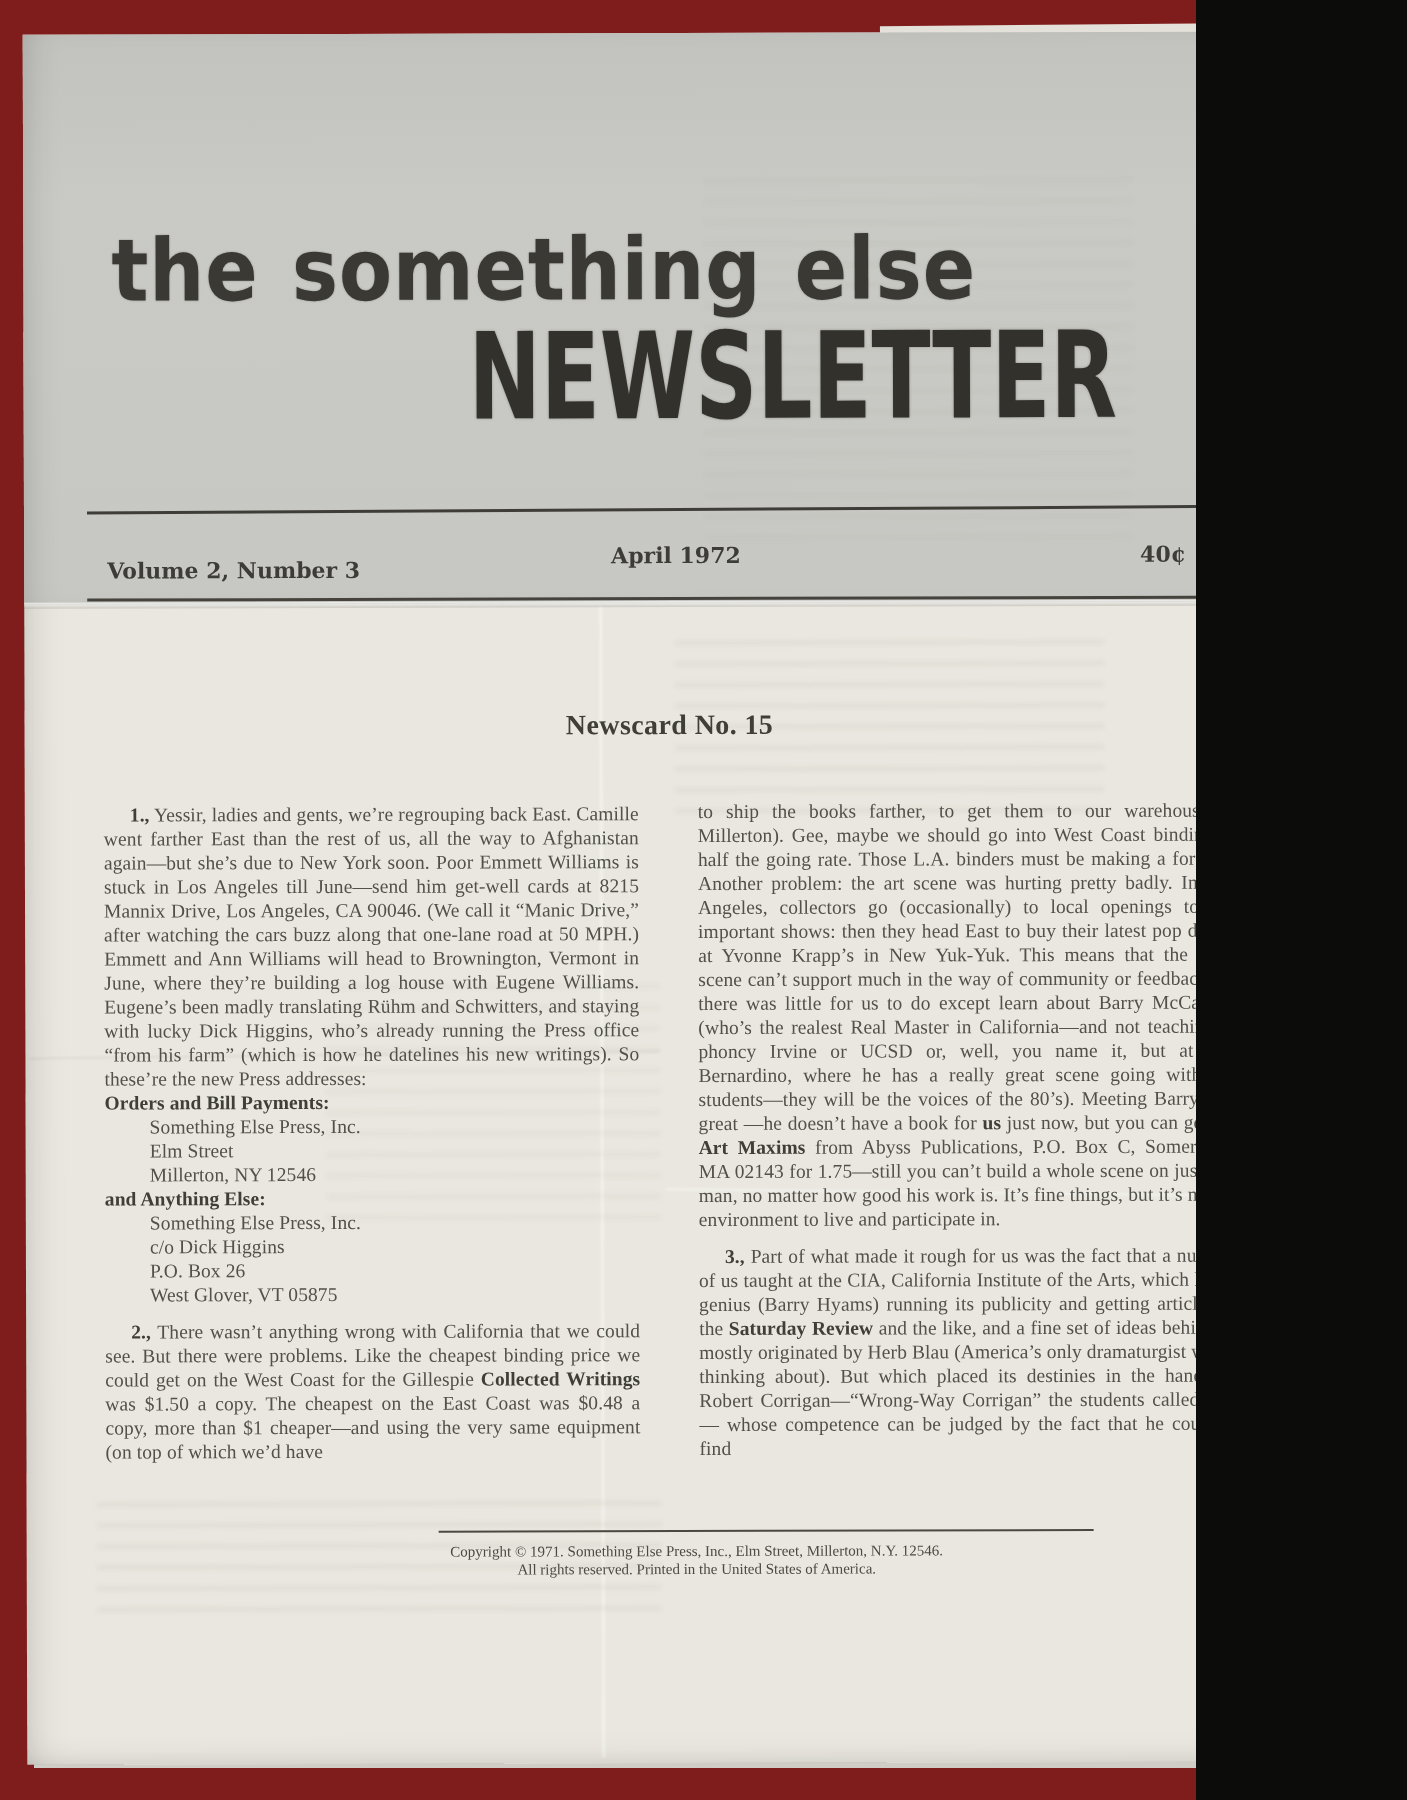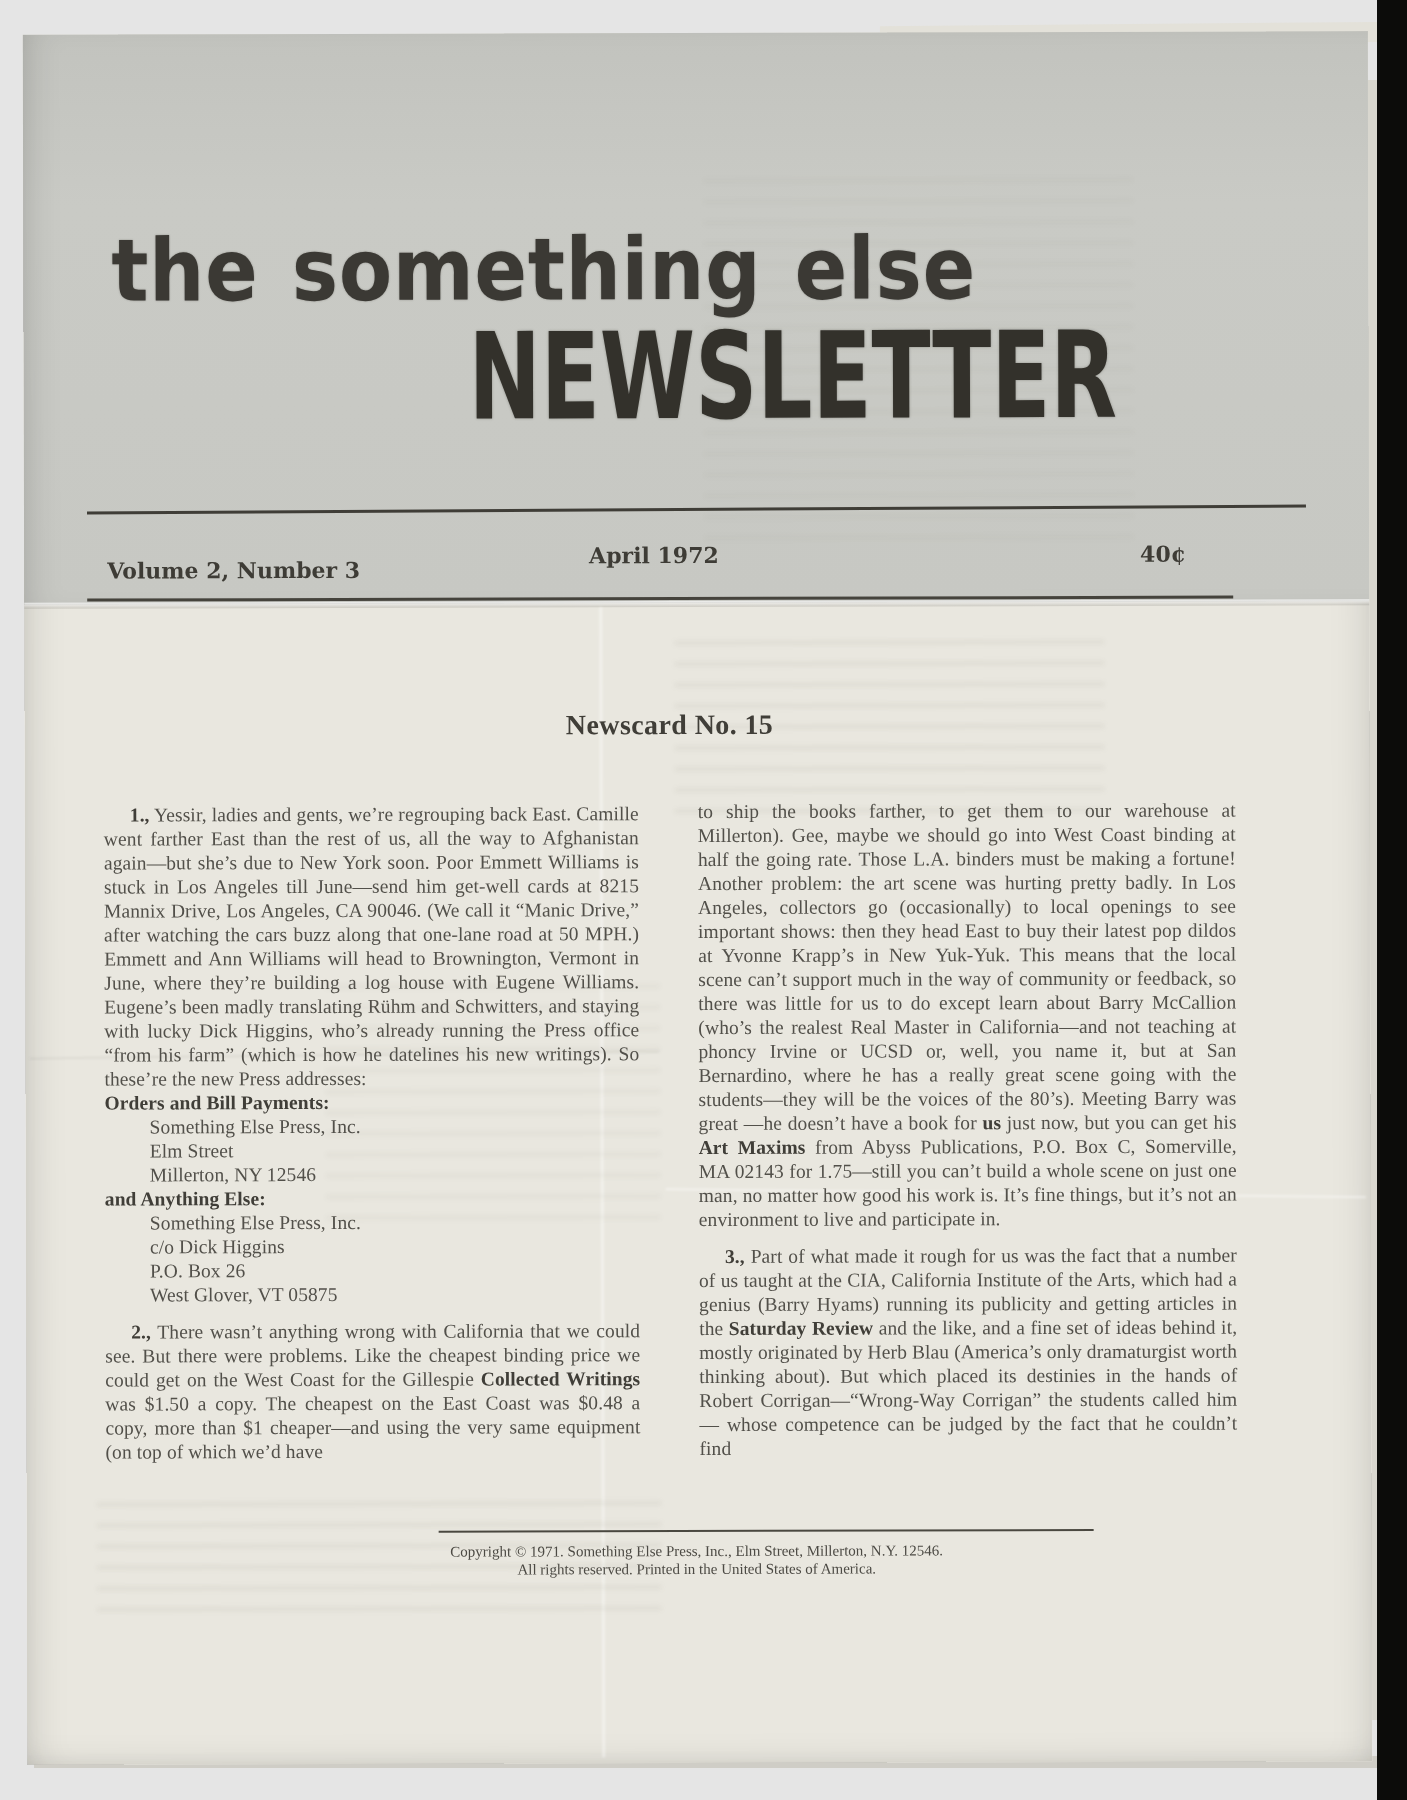--- a/index.html
+++ b/index.html
@@ -1,16 +1,16 @@
 <!DOCTYPE html>
 <html><head>
 <meta charset="utf-8">
 <style>
   html,body{margin:0;padding:0;background:#0c0c0a;}
-  .scan{position:relative;width:1377px;height:1800px;background:#e5e5e5;overflow:hidden;
+  .scan{position:relative;width:1196px;height:1800px;background:#7f1d1d;overflow:hidden;
         font-family:"Liberation Serif",serif;}
   
   .sliver{position:absolute;background:#e3e1d9;}
   .sliver.top{left:880px;top:24px;width:515px;height:20px;transform:rotate(-0.5deg);}
   .sliver.right{left:1365px;top:80px;width:24px;height:1640px;background:#d9d7cf;}
   .sliver.bottom{left:34px;top:1756px;width:1350px;height:12px;background:#cfcdc6;}
   
   .paper{position:absolute;left:25px;top:33px;width:1345px;height:1730px;
          transform:rotate(-0.15deg);transform-origin:50% 50%;
          background:#e9e7df;
@@ -39,21 +39,21 @@
            font:700 86px "DejaVu Sans",sans-serif;color:#3b3934;
            transform:scaleX(.9);transform-origin:left top;letter-spacing:1px;word-spacing:6px;
            text-shadow:0 0 2px rgba(59,57,52,.45);}
   .m-line2{position:absolute;left:445px;top:274px;margin:0;white-space:nowrap;
            font:700 120px "DejaVu Sans",sans-serif;color:#33312b;
            transform:scaleX(.72);transform-origin:left top;
            text-shadow:0 0 3px rgba(51,49,43,.4);}
   .rule1{position:absolute;left:63px;top:475px;width:1219px;height:3px;background:#3f3d37;transform:rotate(-.18deg);}
   .rule2{position:absolute;left:63px;top:564px;width:1146px;height:3px;background:#45433c;}
   .vol,.date,.price{position:absolute;top:509px;font:700 22px "DejaVu Serif",serif;color:#3e3c36;white-space:nowrap;}
-  .vol{left:83px;margin-top:14px;} .date{left:565px;} .price{left:1116px;}
+  .vol{left:83px;margin-top:14px;} .date{left:587px;} .price{left:1116px;}
   
   .heading{position:absolute;left:79px;top:676px;width:1132px;margin:0;text-align:center;
            font:700 28px "Liberation Serif",serif;color:#403e38;letter-spacing:.4px;}
   .col{position:absolute;font:19.5px/24px "Liberation Serif",serif;color:#52504a;
        text-align:justify;letter-spacing:.1px;}
   .col-left{left:79px;top:769px;width:535px;}
   .col-right{left:673px;top:767px;width:538px;}
   .para{margin:0;}
   .spaced{margin-top:13px;}
   .indent{text-indent:26px;}

